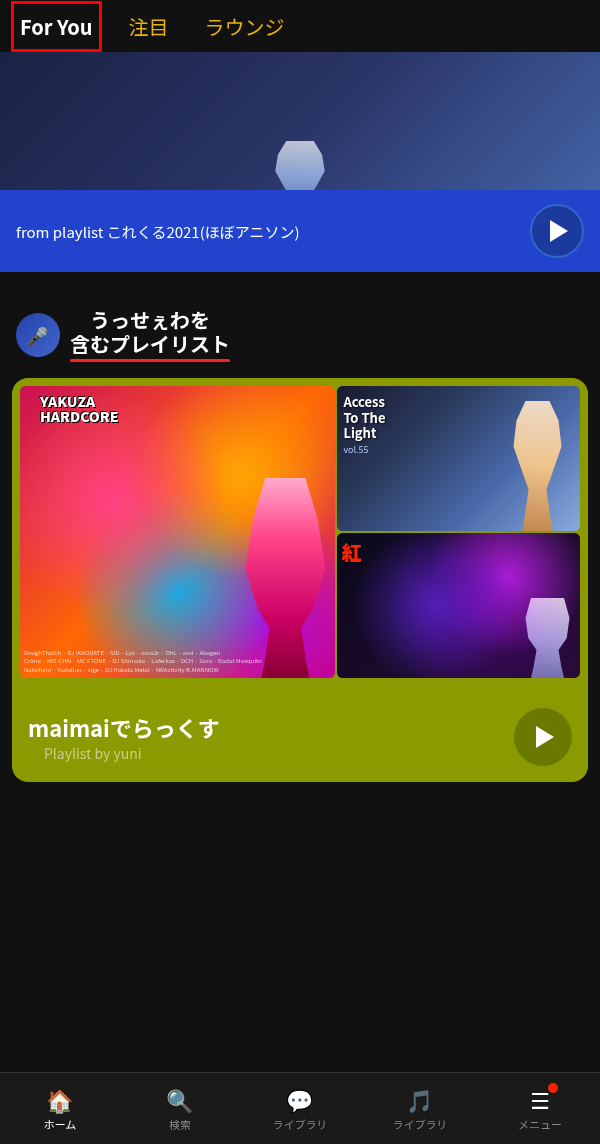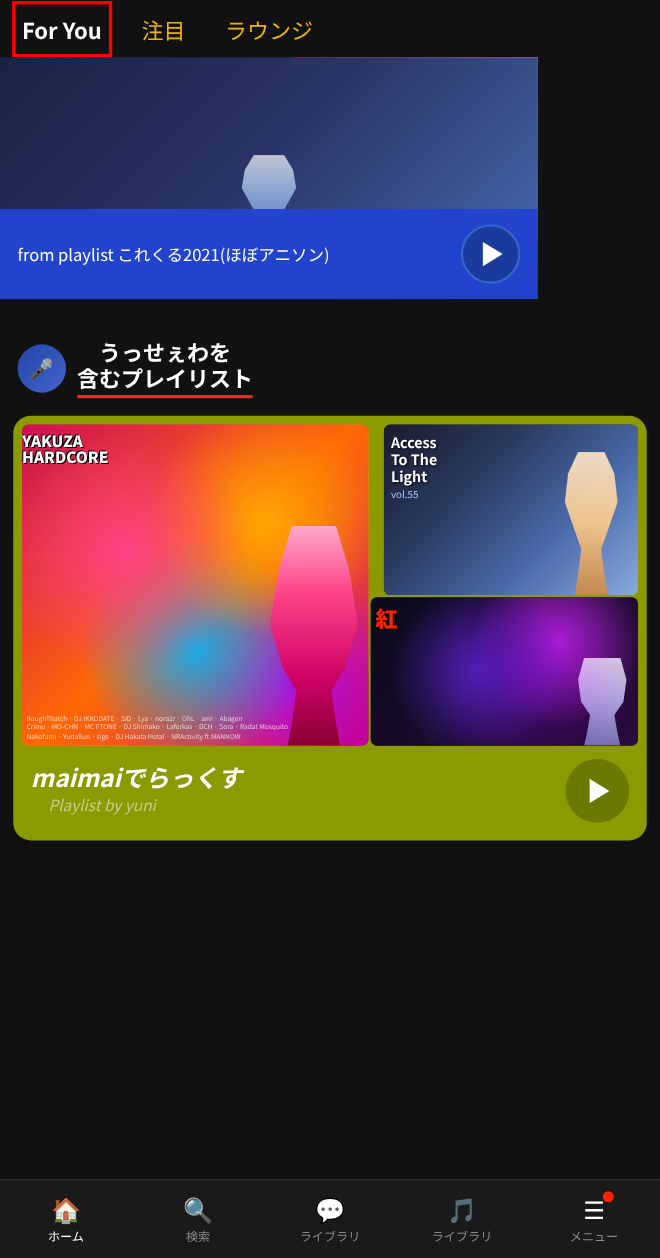--- a/index.html
+++ b/index.html
@@ -37,21 +37,21 @@
       outline: 3px solid #ff0000;
       outline-offset: 2px;
     }
     .tab-item.inactive {
       color: #eab308;
       font-weight: normal;
     }
 
     
     .hero-section {
-      width: 489px;
+      width: 600px;
       height: 220px;
       background: linear-gradient(135deg, #1a1a3e 0%, #2a2a6e 30%, #3a1a5e 60%, #111 100%);
       position: relative;
       overflow: hidden;
       text-align: right;
     }
     .hero-content {
       position: absolute;
       bottom: 0;
       left: 0;
@@ -236,22 +236,21 @@
     }
     .playlist-img-tr {
       background: linear-gradient(135deg, #1a1a2e 0%, #2a2a4e 50%, #8899cc 100%);
       border-radius: 6px;
       position: relative;
       overflow: hidden;
       display: flex;
       flex-direction: column;
       align-items: center;
       justify-content: center;
-      padding: 10px;
-      margin-left: 12px;
+      padding: 0;
     }
     .playlist-img-br {
       background: linear-gradient(135deg, #0a0a1a 0%, #1a0a2e 50%, #2a1a3e 100%);
       border-radius: 6px;
       position: relative;
       overflow: hidden;
       display: flex;
       align-items: center;
       justify-content: center;
     }
@@ -269,21 +268,21 @@
         radial-gradient(circle at 30% 40%, #ff4488 0%, transparent 40%),
         radial-gradient(circle at 70% 30%, #ffaa00 0%, transparent 35%),
         radial-gradient(circle at 50% 70%, #00aaff 0%, transparent 40%),
         radial-gradient(circle at 80% 80%, #aa00ff 0%, transparent 30%),
         linear-gradient(135deg, #cc1155, #ff6600, #cc0088);
       opacity: 0.9;
     }
     .album-text-overlay {
       position: absolute;
       top: 8px;
-      left: 0;
+      left: 20px;
       font-size: 14px;
       font-weight: 900;
       color: #ffffff;
       text-shadow: 1px 1px 0 #000, -1px -1px 0 #000;
       line-height: 1.1;
       z-index: 2;
     }
     .album-figure {
       position: absolute;
       bottom: 0;
@@ -310,25 +309,24 @@
       right: 5px;
       width: 55px;
       height: 80px;
       background: linear-gradient(180deg, #ffffff 0%, #ccccff 50%, #8888cc 100%);
       clip-path: polygon(20% 0%, 80% 0%, 90% 25%, 85% 50%, 70% 65%, 75% 85%, 80% 100%, 20% 100%, 25% 85%, 30% 65%, 15% 50%, 10% 25%);
       opacity: 0.8;
     }
 
     
     .playlist-footer {
-      padding: 12px 16px 0 16px;
-      display: flex;
-      align-items: flex-start;
+      padding: 30px 16px 0 16px;
+      display: flex;
+      align-items: center;
       justify-content: space-between;
-      font-style: italic;
     }
     .playlist-info {}
     .playlist-name {
       font-size: 22px;
       font-weight: bold;
       color: #ffffff;
     }
     .playlist-by {
       font-size: 14px;
       color: #cccc88;

